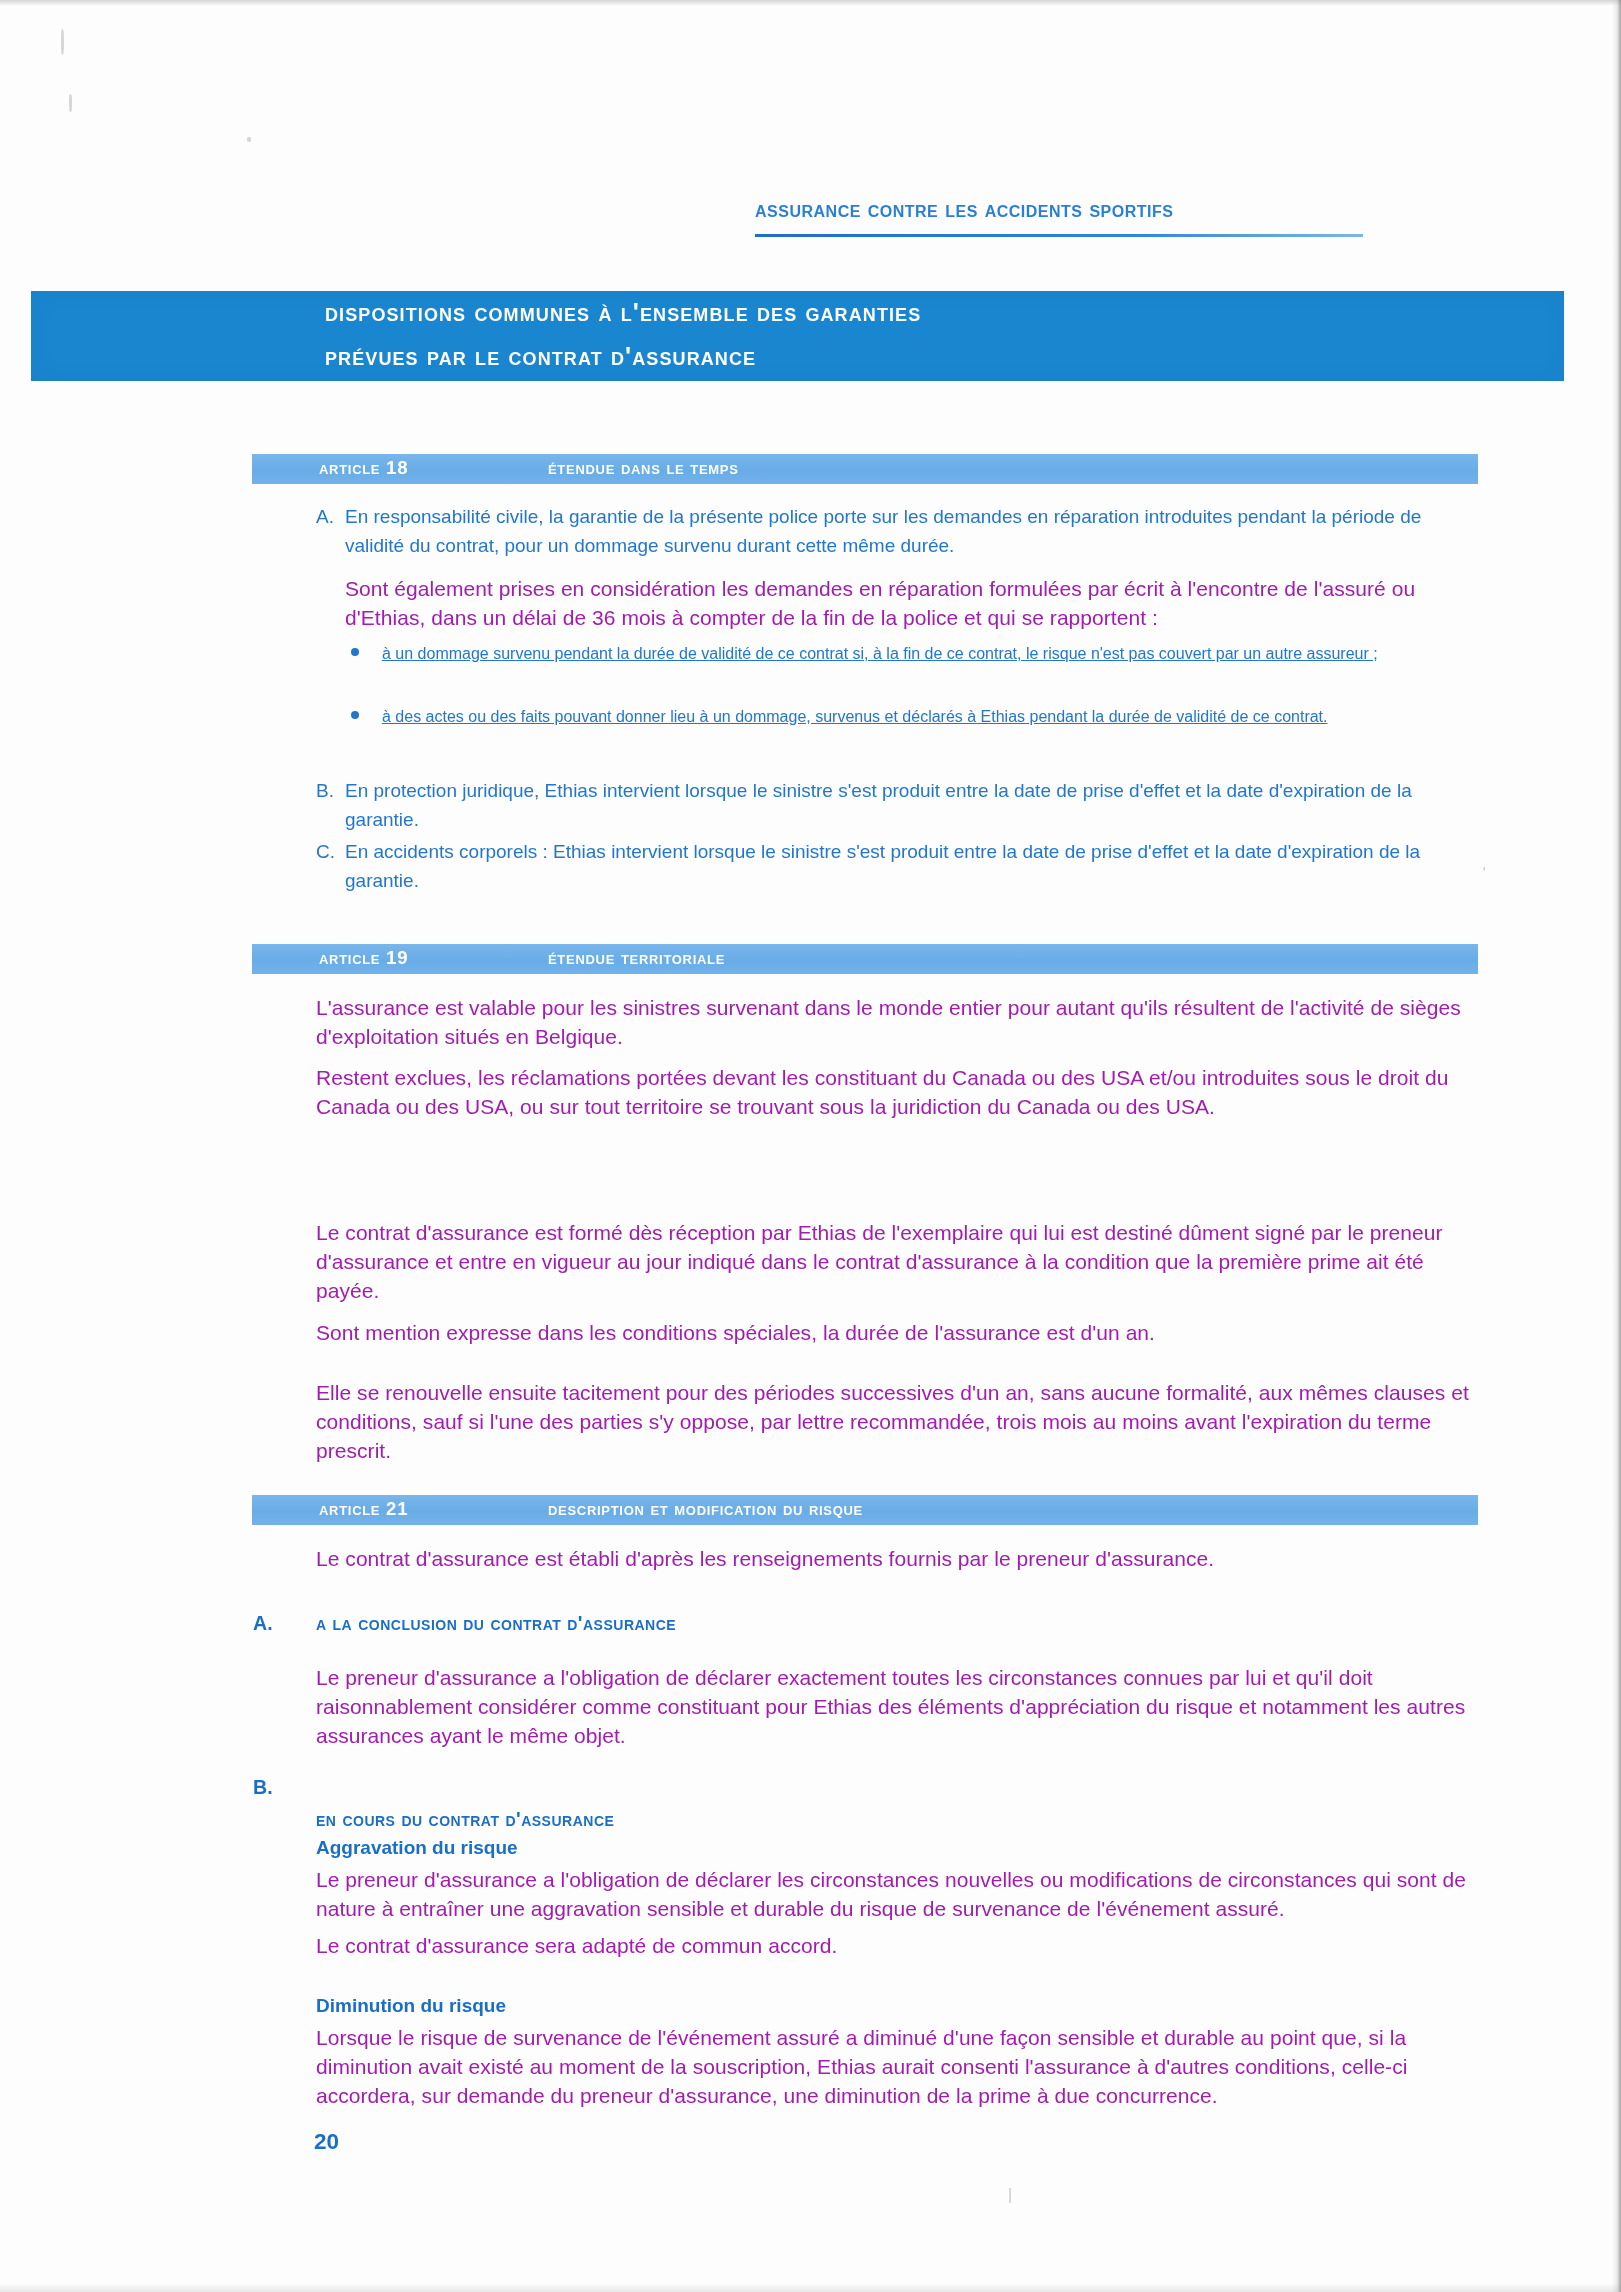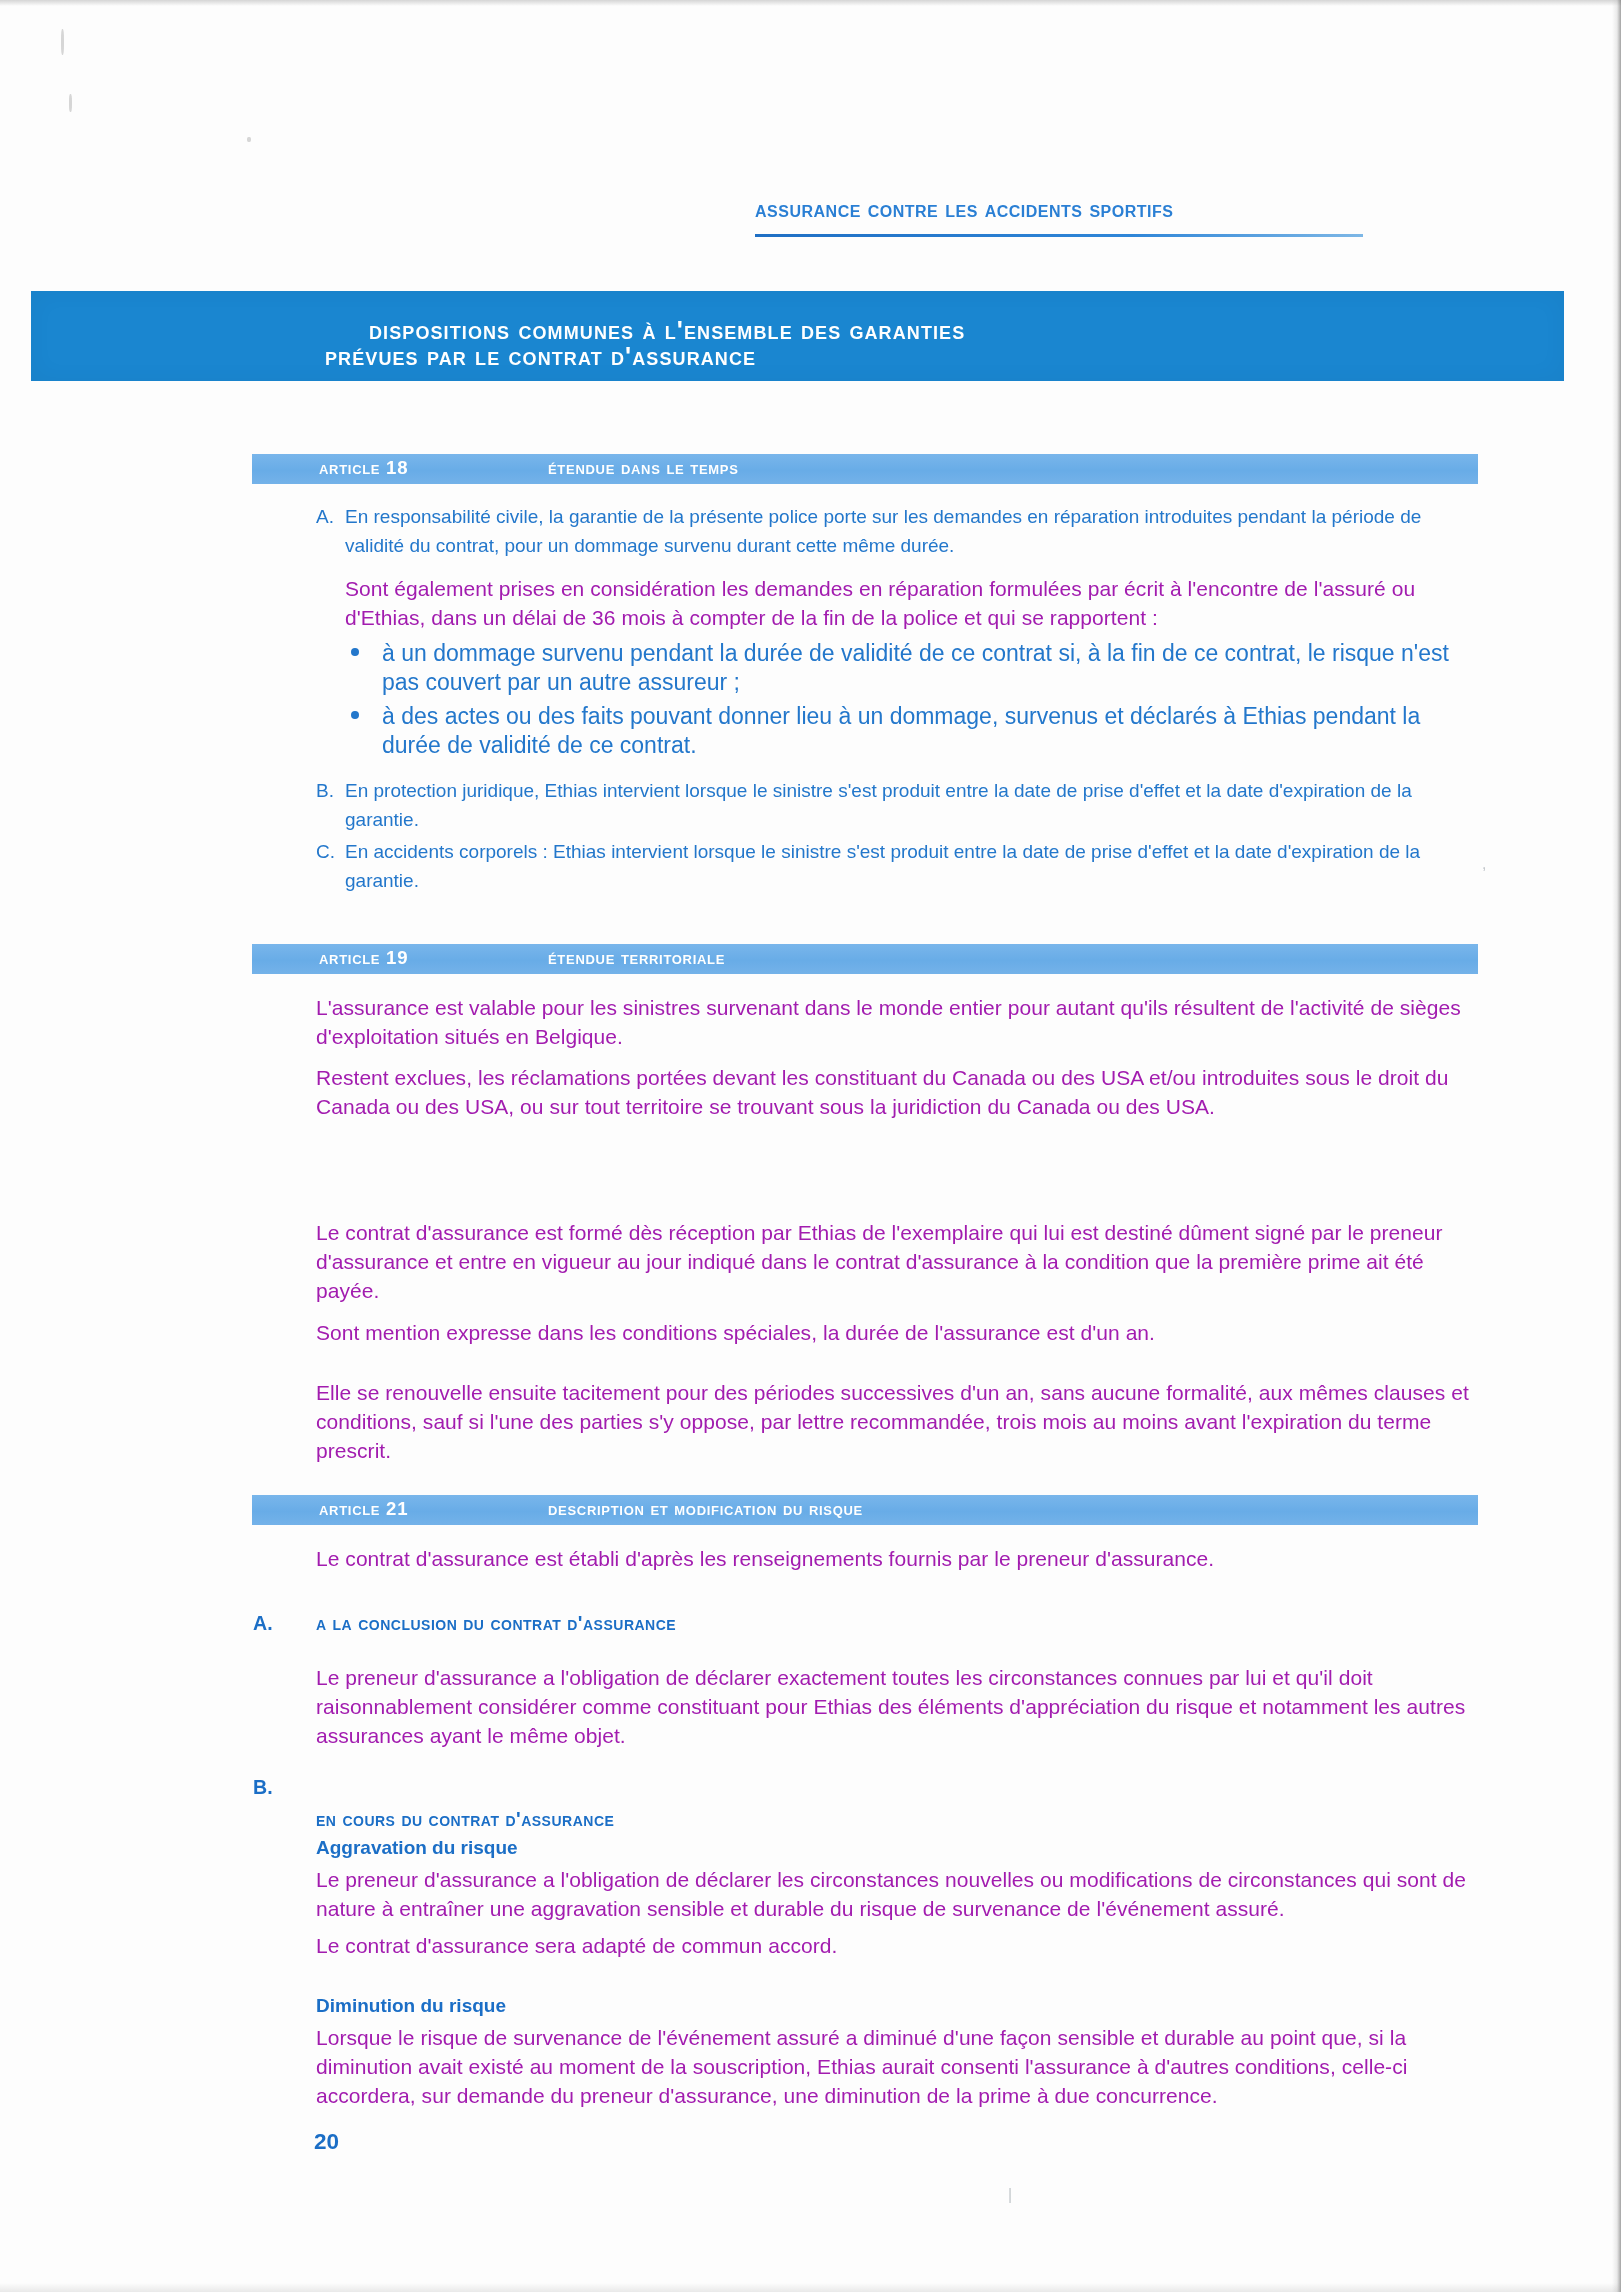--- a/index.html
+++ b/index.html
@@ -89,21 +89,21 @@
     position: absolute;
     left: 294px;
     color: #ffffff;
     font-size: 25.5px;
     font-weight: bold;
     letter-spacing: 1.1px;
     font-variant: small-caps;
     text-transform: lowercase;
     white-space: nowrap;
   }
-  #main-banner .banner-line.l1 { top: 25px; margin-left: 44px; }
+  #main-banner .banner-line.l1 { top: 7px; }
   #main-banner .banner-line.l2 { top: 51px; }
 
   
   .article-bar {
     position: absolute;
     left: 252px;
     width: 1226px;
     height: 30px;
     background: #6aaee8;
     background-image: linear-gradient(to bottom, #79b6eb 0%, #68ace7 55%, #74b2e9 100%);
@@ -155,22 +155,23 @@
     width: 29px;
   }
   .lettered .lt-body {
     margin-left: 29px;
     display: block;
   }
 
   .bullet {
     position: absolute;
     color: #2377cb;
-    font-size: 23px;
+    font-size: 16px;
     line-height: 29px;
+    text-decoration: underline;
   }
   .bullet .bl-dot {
     position: absolute;
     left: 0;
     top: 8.8px;
     width: 7.8px;
     height: 7.8px;
     background: #2377cb;
     border-radius: 50%;
   }

